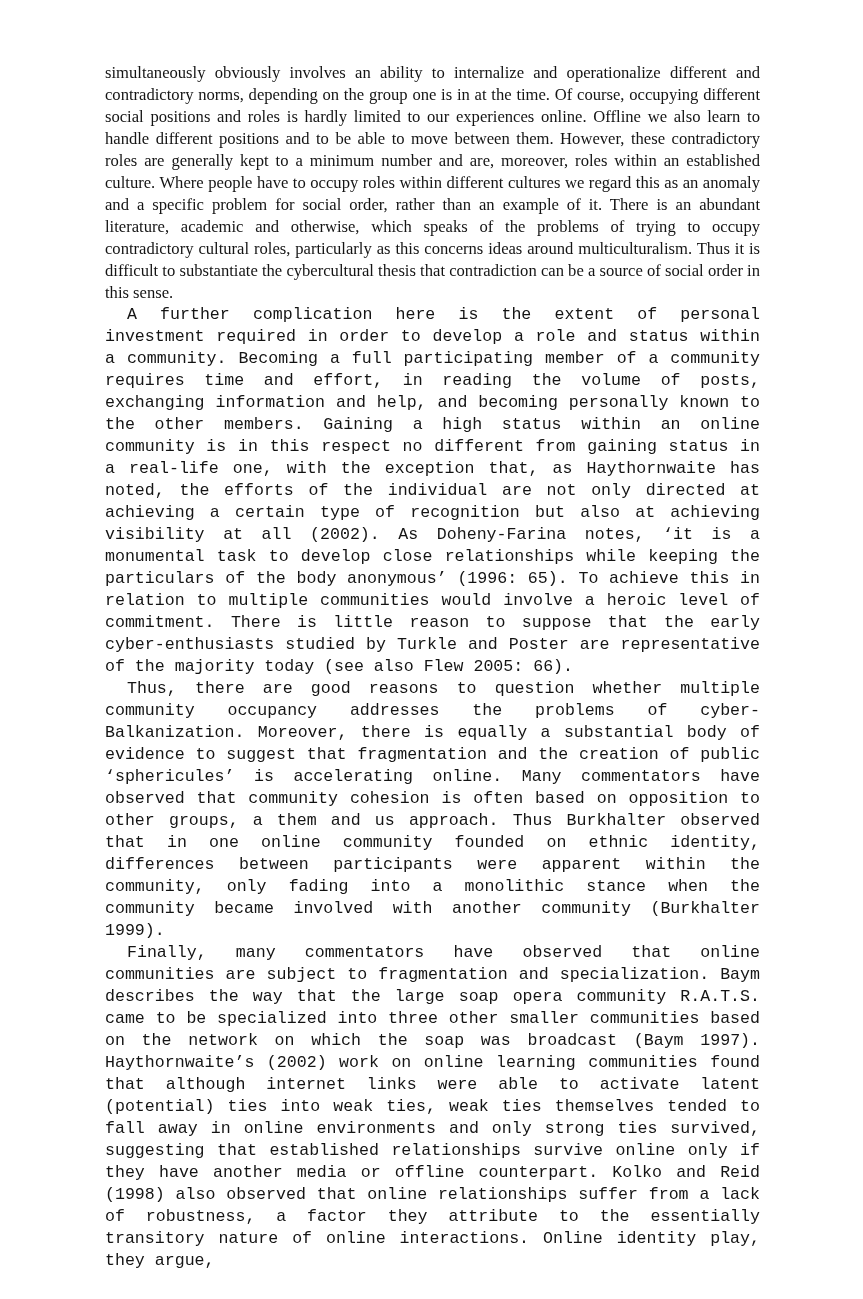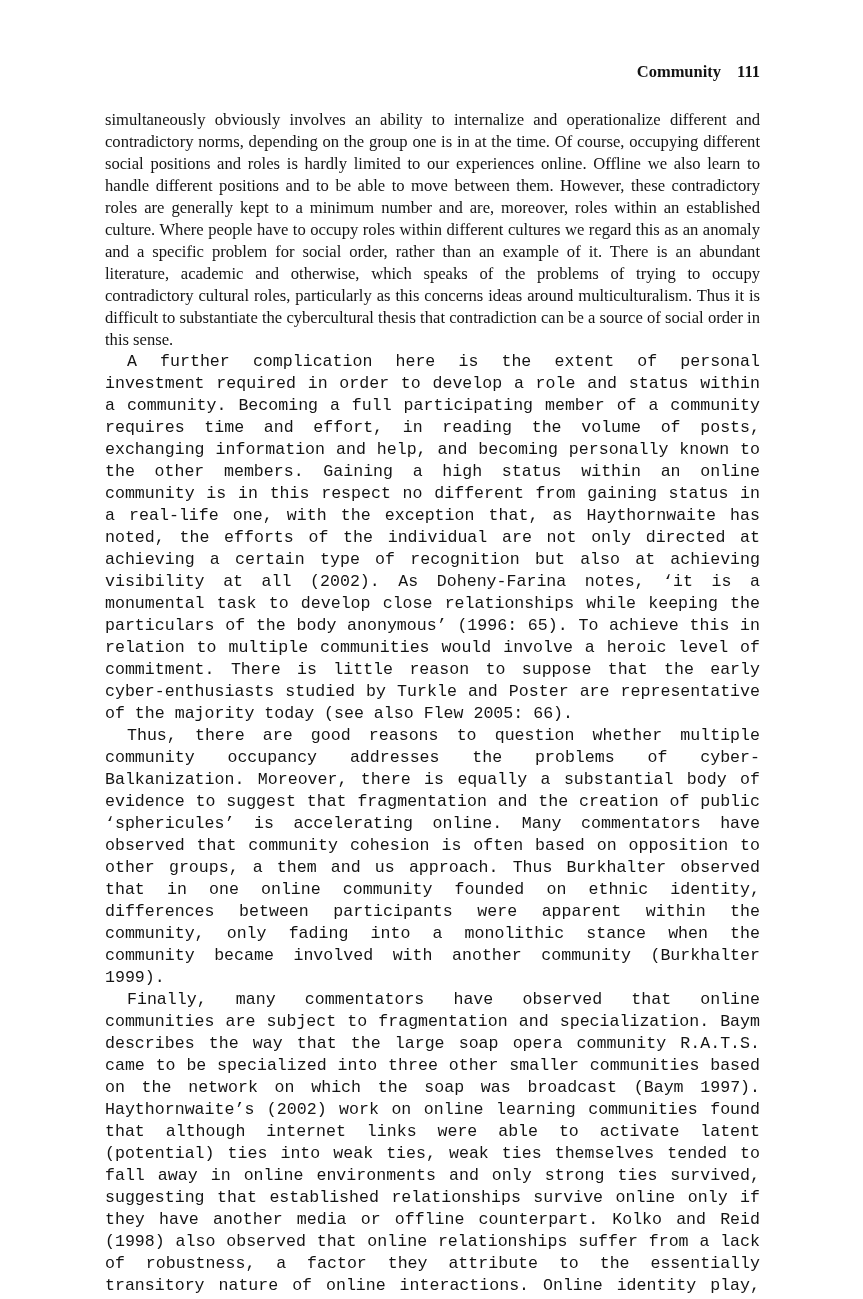--- a/index.html
+++ b/index.html
@@ -46,23 +46,20 @@
   .para.indent {
     text-indent: 22px;
     font-family: Liberation Mono, monospace;
   }
 </style>
 </head>
 <body>
 
 <div class="page">
 
-  <header class="page-header">
-    <span class="running-title">Community</span><span class="page-number">111</span>
-  </header>
 
   <main class="body-text">
     <p class="para no-indent">simultaneously obviously involves an ability to internalize and operationalize different and contradictory norms, depending on the group one is in at the time. Of course, occupying different social positions and roles is hardly limited to our experiences online. Offline we also learn to handle different positions and to be able to move between them. However, these contradictory roles are generally kept to a minimum number and are, moreover, roles within an established culture. Where people have to occupy roles within different cultures we regard this as an anomaly and a specific problem for social order, rather than an example of it. There is an abundant literature, academic and otherwise, which speaks of the problems of trying to occupy contradictory cultural roles, particularly as this concerns ideas around multiculturalism. Thus it is difficult to substantiate the cybercultural thesis that contradiction can be a source of social order in this sense.</p>
     <p class="para indent">A further complication here is the extent of personal investment required in order to develop a role and status within a community. Becoming a full participating member of a community requires time and effort, in reading the volume of posts, exchanging information and help, and becoming personally known to the other members. Gaining a high status within an online community is in this respect no different from gaining status in a real-life one, with the exception that, as Haythornwaite has noted, the efforts of the individual are not only directed at achieving a certain type of recognition but also at achieving visibility at all (2002). As Doheny-Farina notes, ‘it is a monumental task to develop close relationships while keeping the particulars of the body anonymous’ (1996: 65). To achieve this in relation to multiple communities would involve a heroic level of commitment. There is little reason to suppose that the early cyber-enthusiasts studied by Turkle and Poster are representative of the majority today (see also Flew 2005: 66).</p>
     <p class="para indent">Thus, there are good reasons to question whether multiple community occupancy addresses the problems of cyber-Balkanization. Moreover, there is equally a substantial body of evidence to suggest that fragmentation and the creation of public ‘sphericules’ is accelerating online. Many commentators have observed that community cohesion is often based on opposition to other groups, a them and us approach. Thus Burkhalter observed that in one online community founded on ethnic identity, differences between participants were apparent within the community, only fading into a monolithic stance when the community became involved with another community (Burkhalter 1999).</p>
     <p class="para indent">Finally, many commentators have observed that online communities are subject to fragmentation and specialization. Baym describes the way that the large soap opera community R.A.T.S. came to be specialized into three other smaller communities based on the network on which the soap was broadcast (Baym 1997). Haythornwaite’s (2002) work on online learning communities found that although internet links were able to activate latent (potential) ties into weak ties, weak ties themselves tended to fall away in online environments and only strong ties survived, suggesting that established relationships survive online only if they have another media or offline counterpart. Kolko and Reid (1998) also observed that online relationships suffer from a lack of robustness, a factor they attribute to the essentially transitory nature of online interactions. Online identity play, they argue,</p>
   </main>
 
 </div>
 

